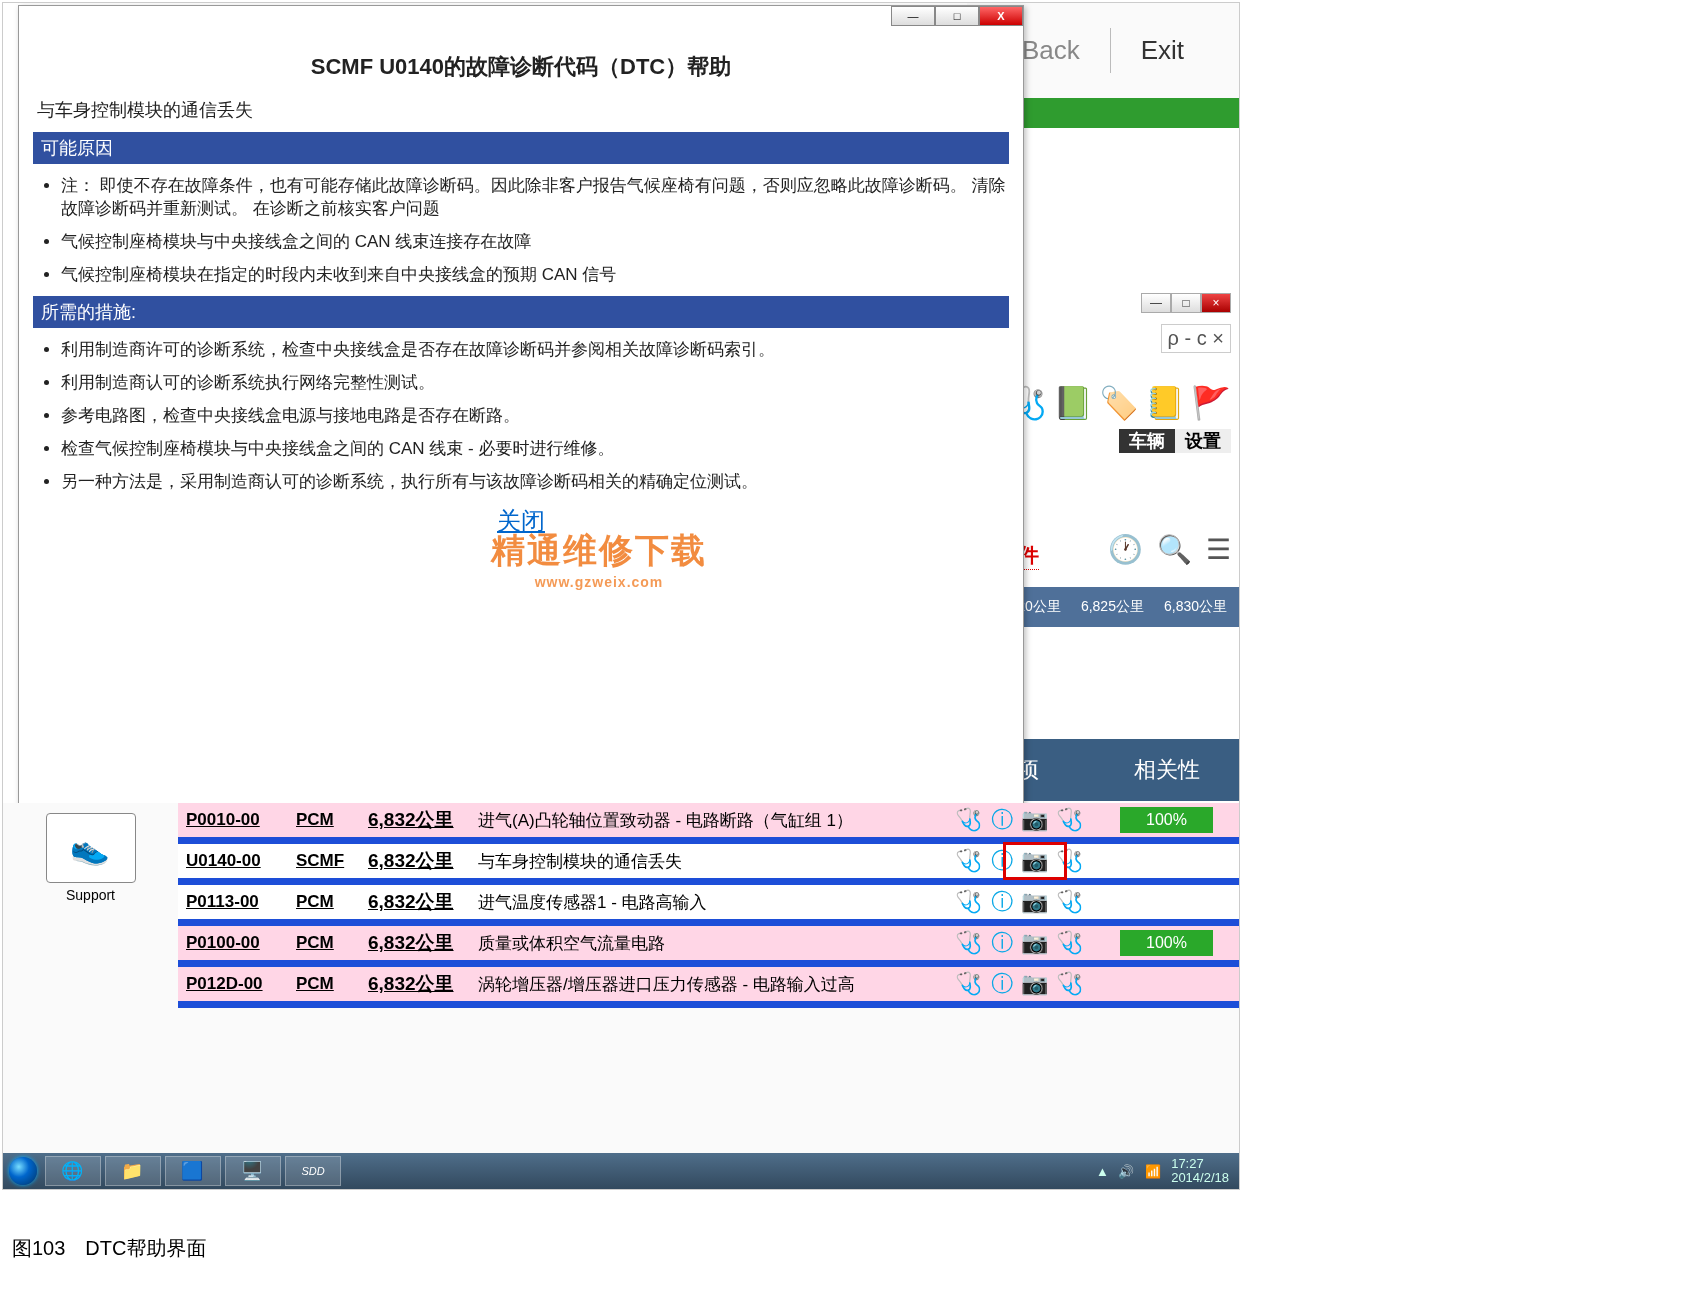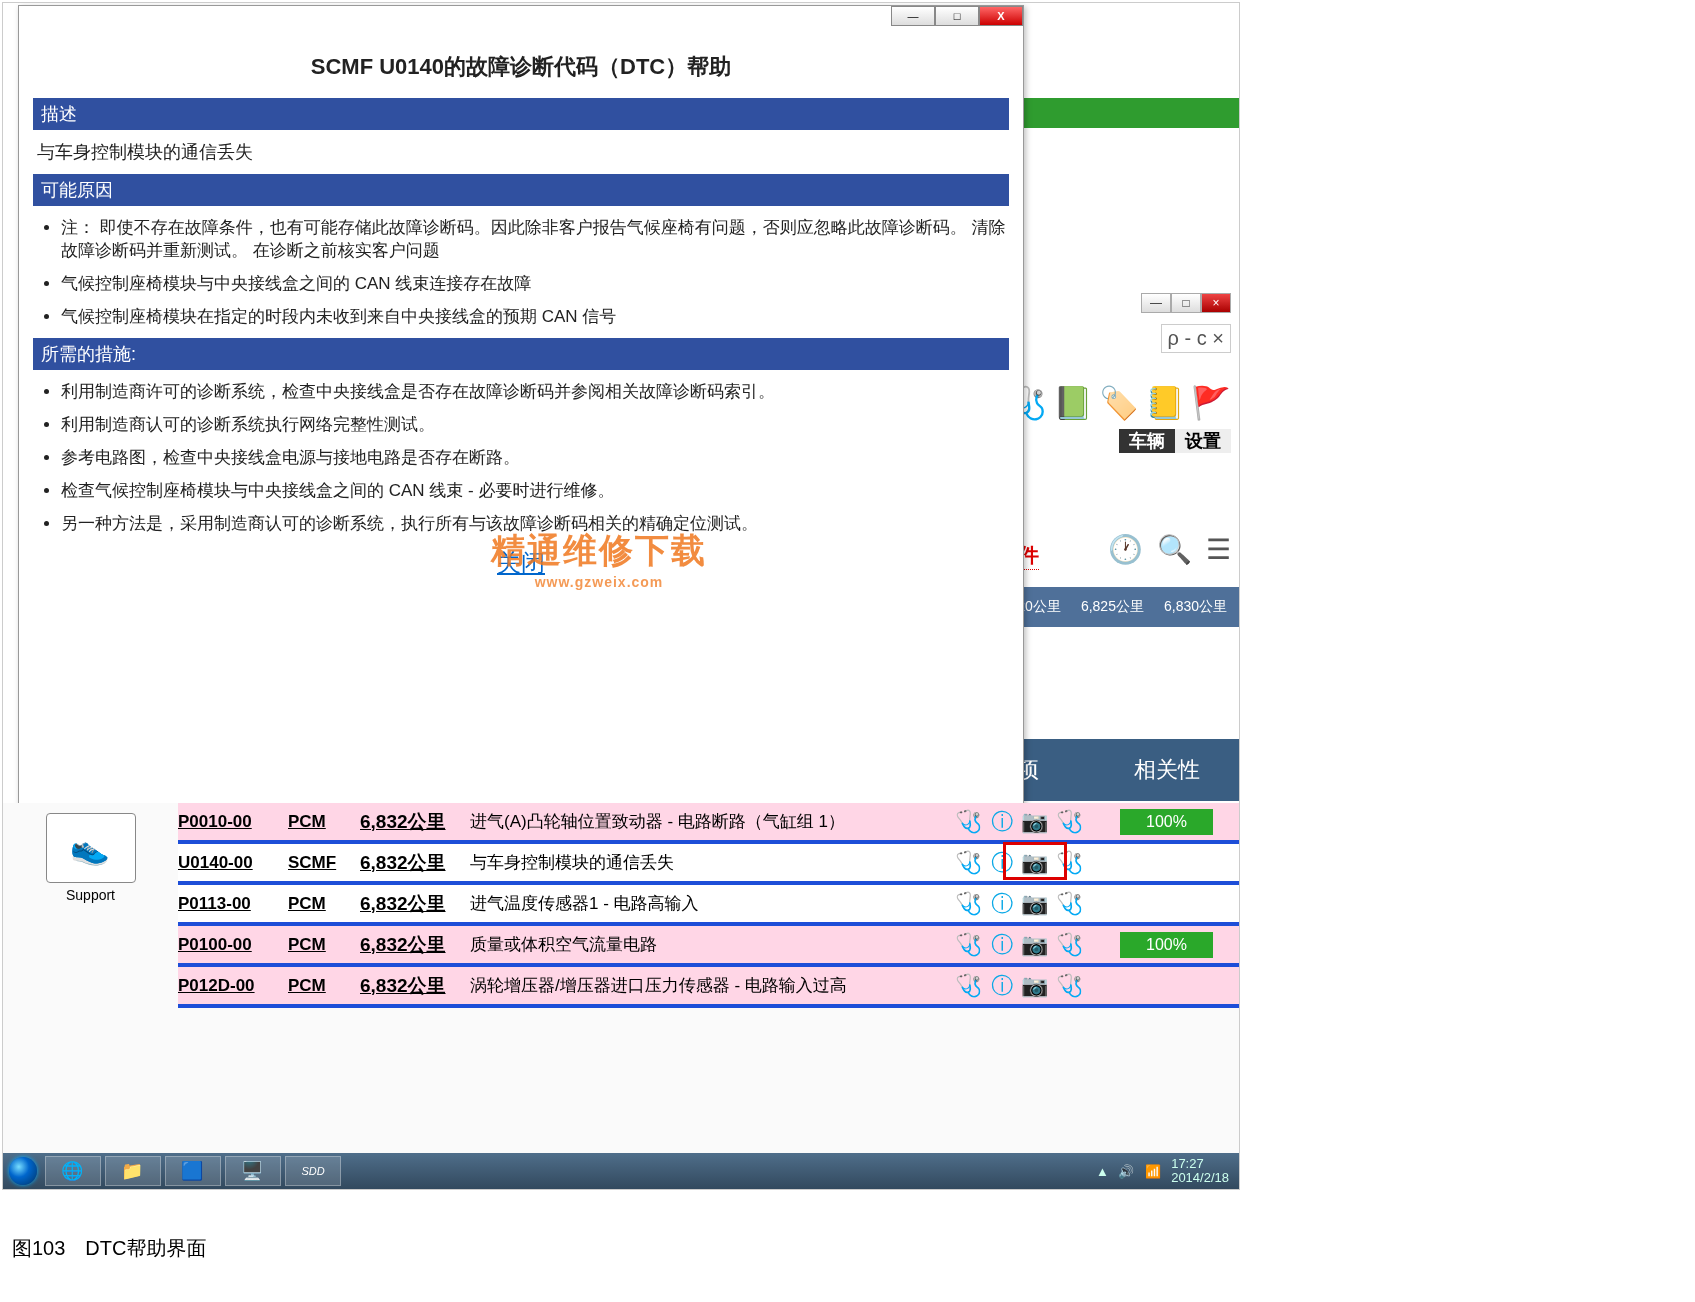--- a/index.html
+++ b/index.html
@@ -69,21 +69,21 @@
 
 .watermark { position:absolute; left: 488px; top: 525px; font-size:34px; font-weight:bold; color:rgba(240,120,30,.85); letter-spacing:2px; pointer-events:none; text-align:center;}
 .watermark .sub { font-size:14px; color:rgba(240,120,30,.75); display:block; letter-spacing:1px;}
 
 
 .dtc-area { position:absolute; left:0; top:800px; right:0; bottom:36px; background:#fafafa; display:flex;}
 .support-col { width:175px; display:flex; flex-direction:column; justify-content:flex-start; margin-top:10px; }
 .support-box { width:90px; height:70px; border:1px solid #888; background:#fff; border-radius:4px; margin:0 auto 4px; display:flex; align-items:center; justify-content:center; font-size:32px; color:#888;}
 .support-lbl { text-align:center; font-size:14px;}
 .table-col { flex:1; }
-.row { display:flex; align-items:center; height:41px; padding-left:0; border-bottom:4px solid #1d4ed8; background:#fff;}
+.row { display:flex; align-items:center; height:41px; padding-left:8px; border-bottom:7px solid #1d4ed8; background:#fff;}
 .row.hl { background: #ffd6e6; }
 .row .code { width:110px; font-weight:bold; text-decoration:underline; font-size:17px;}
 .row .mod { width:72px; font-weight:bold; text-decoration:underline; font-size:17px;}
 .row .dist { width:110px; font-weight:bold; text-decoration:underline; font-size:19px;}
 .row .desc { flex:1; font-size:17px;}
 .row .sym { display:flex; gap:8px; align-items:center; margin-right:10px;}
 .row .sym span{ font-size:22px; color:#555;}
 .row .sym .info { color:#0aa8e6;}
 .row .rel { width:145px; display:flex; align-items:center; justify-content:center;}
 .row .relbox { background:#2aa82a; color:#fff; padding:4px 26px; font-size:16px; }
@@ -98,20 +98,25 @@
 .taskbar .tray .clock { text-align:left; line-height:1.1;}
 
 .caption { position:absolute; left: 12px; top: 1235px; font-size:20px; }
 </style>
 </head>
 <body>
 
 <div class="shot">
   <div class="bg-app">
 
+    <div class="top-btns">
+      <span class="btn">Back</span>
+      <span class="sep"></span>
+      <span class="btn active">Exit</span>
+    </div>
     <div class="green-bar"></div>
 
     <div class="mini-win">
       <div class="ctrls">
         <div class="c">—</div>
         <div class="c">□</div>
         <div class="c cls">×</div>
       </div>
       <div class="search">ρ - c ×</div>
     </div>
@@ -149,21 +154,20 @@
 
     <div class="dlg">
       <div class="win-ctrls">
         <div class="wc">—</div>
         <div class="wc">□</div>
         <div class="wc cl">X</div>
       </div>
       <div class="dlg-body">
         <h1>SCMF U0140的故障诊断代码（DTC）帮助</h1>
 
-        <div class="sec-h">描述</div>
         <p class="plain">与车身控制模块的通信丢失</p>
 
         <div class="sec-h">可能原因</div>
         <ul>
           <li>注：  即使不存在故障条件，也有可能存储此故障诊断码。因此除非客户报告气候座椅有问题，否则应忽略此故障诊断码。  清除故障诊断码并重新测试。  在诊断之前核实客户问题</li>
           <li>气候控制座椅模块与中央接线盒之间的 CAN 线束连接存在故障</li>
           <li>气候控制座椅模块在指定的时段内未收到来自中央接线盒的预期 CAN 信号</li>
         </ul>
 
         <div class="sec-h">所需的措施:</div>

